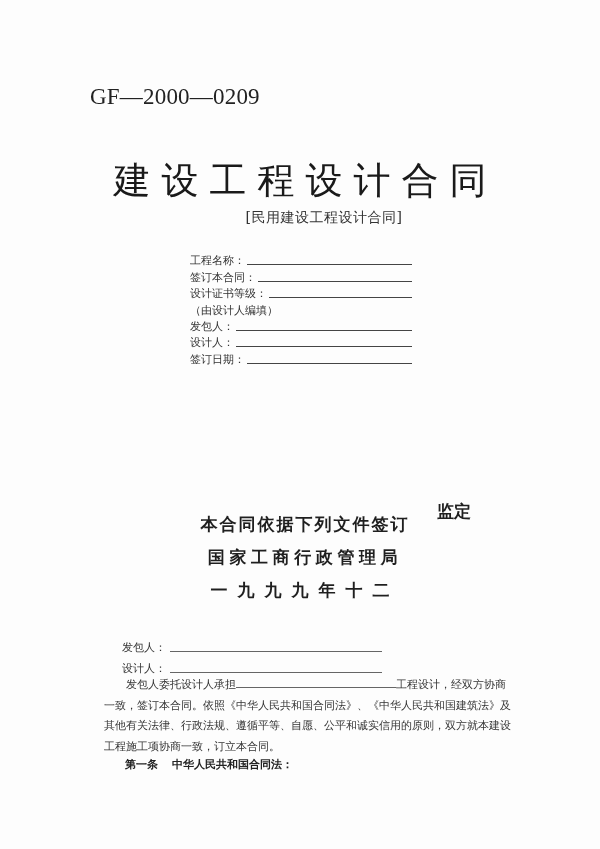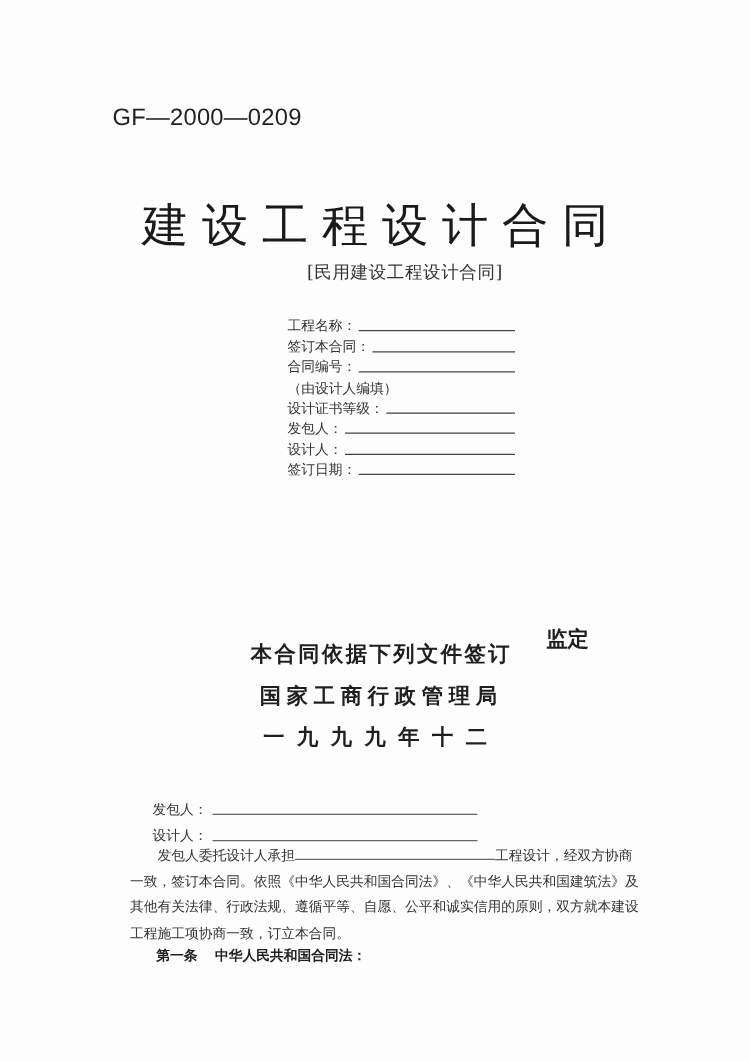--- a/index.html
+++ b/index.html
@@ -12,22 +12,22 @@
       height: 849px;
       position: relative;
       overflow: hidden;
       color: #1a1a1a;
       font-family: "DejaVu Serif", "Liberation Serif", serif;
     }
     .abs { position: absolute; }
 
     .doc-code {
       left: 90px; top: 84px;
-      font-family: Liberation Sans, sans-serif;
-      font-size: 19px;
+      font-family: Liberation Serif, serif;
+      font-size: 23px;
       color: #222;
       letter-spacing: 0.2px;
     }
     .title {
       left: 0; width: 600px; top: 156px;
       text-align: center;
       font-size: 37px;
       letter-spacing: 11px;
       text-indent: 11px;
       font-weight: normal;
@@ -46,21 +46,20 @@
       left: 190px; top: 252px;
       width: 222px;
     }
     .field-row {
       display: flex;
       align-items: flex-end;
       height: 16.4px;
       font-size: 11px;
       color: #333;
       white-space: nowrap;
-      margin-left: 40px;
     }
     .field-row .line {
       flex: 1;
       border-bottom: 1px solid #444;
       margin-left: 2px;
       margin-bottom: 3px;
       height: 0;
     }
 
     .authority {
@@ -145,30 +144,26 @@
 <div class="abs field-list">
   <div class="field-row">
     <span>工程名称：</span>
     <span class="line"></span>
   </div>
   <div class="field-row">
     <span>签订本合同：</span>
     <span class="line"></span>
   </div>
   <div class="field-row">
-    <span>合同编号：</span>
+    <span>设计证书等级：</span>
     <span class="line"></span>
   </div>
   <div class="field-row note">
     <span>（由设计人编填）</span>
 
-  </div>
-  <div class="field-row">
-    <span>设计证书等级：</span>
-    <span class="line"></span>
   </div>
   <div class="field-row">
     <span>发包人：</span>
     <span class="line"></span>
   </div>
   <div class="field-row">
     <span>设计人：</span>
     <span class="line"></span>
   </div>
   <div class="field-row">

